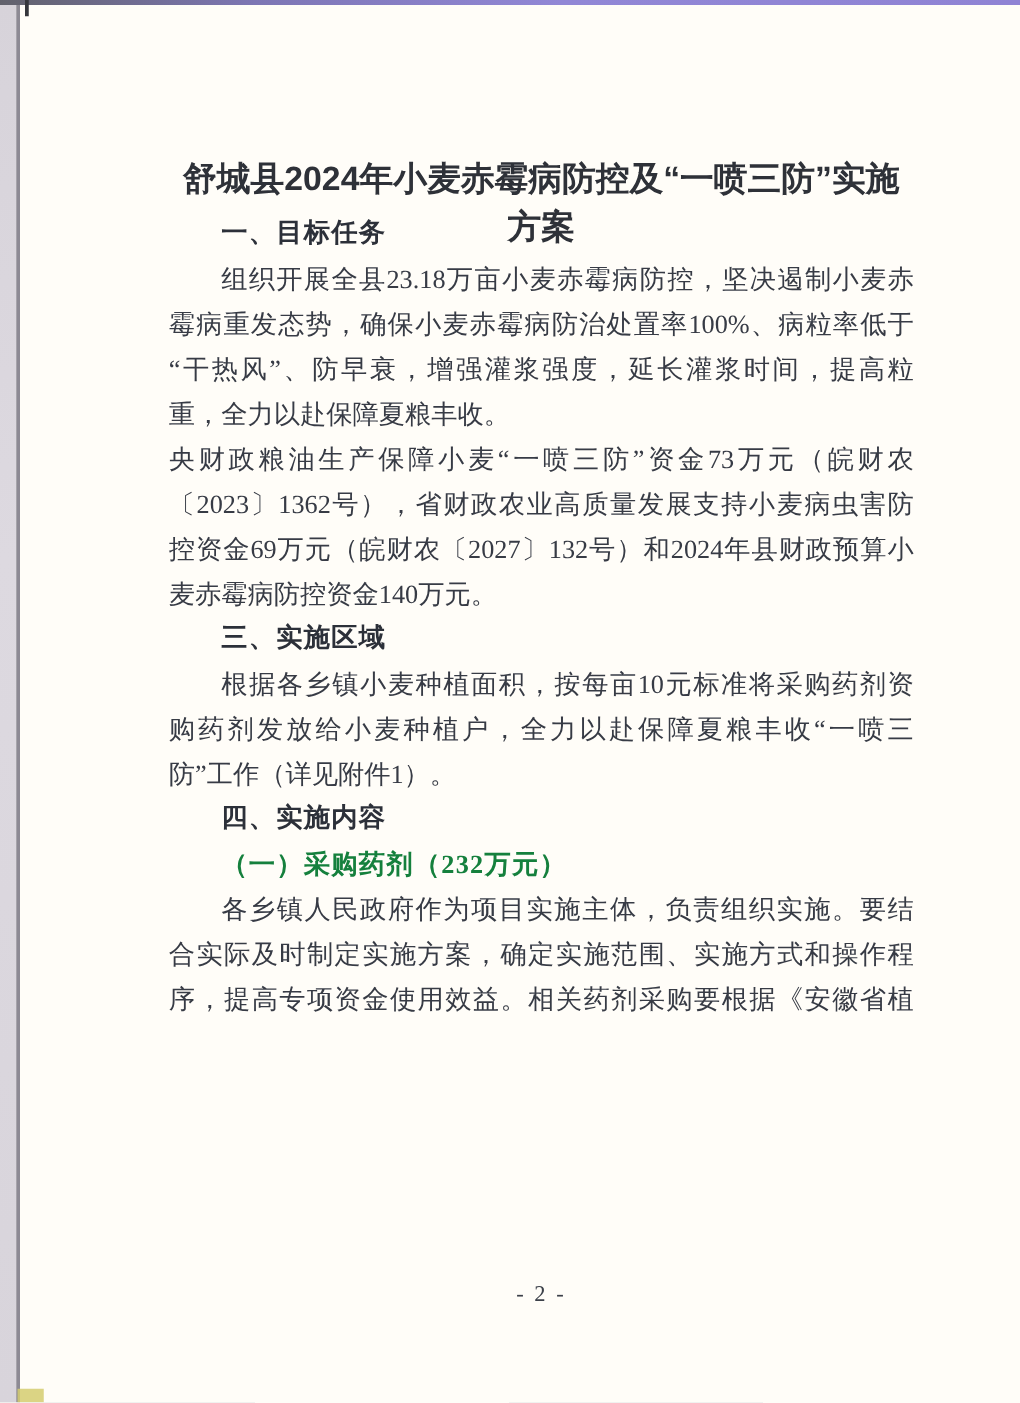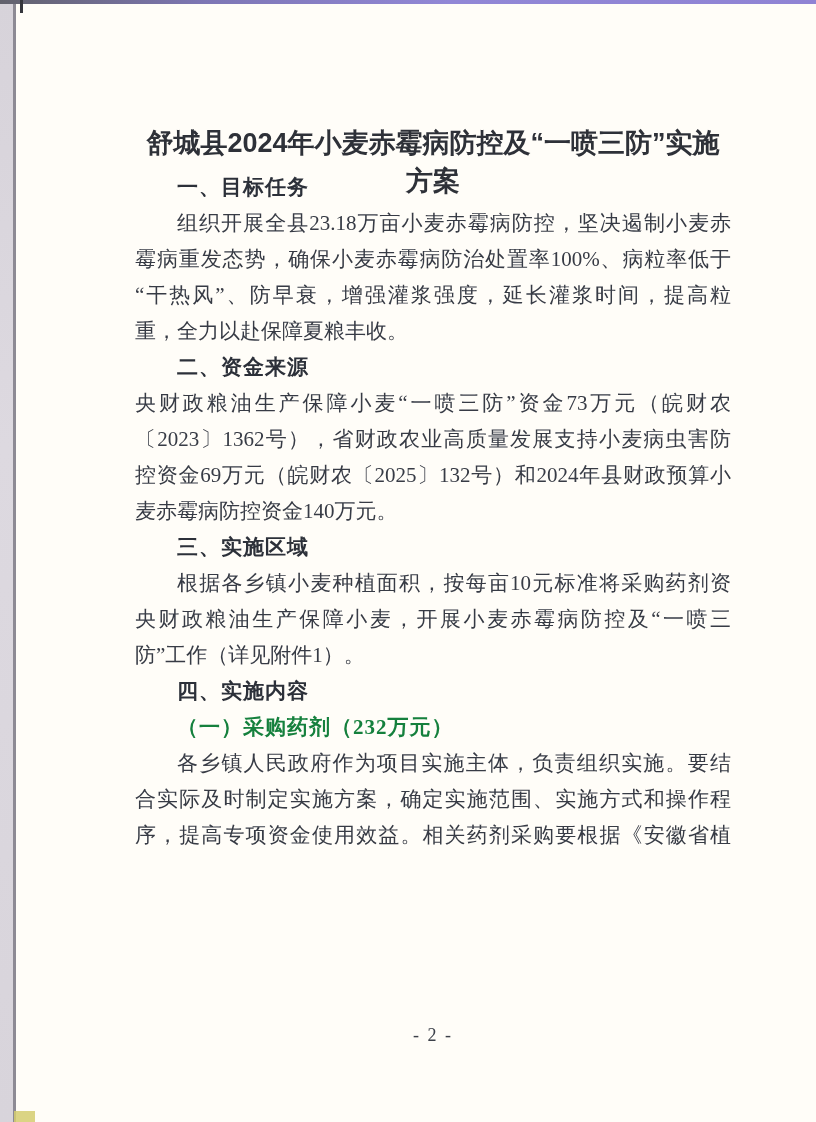--- a/index.html
+++ b/index.html
@@ -83,28 +83,27 @@
   <div class="edge-top-tick"></div>
   <div class="edge-bottom-mark"></div>
 
   <div class="doc-title">舒城县2024年小麦赤霉病防控及“一喷三防”实施方案</div>
   <div class="doc-body">
       <div class="line heading">一、目标任务</div>
       <div class="line body indent jl">组织开展全县23.18万亩小麦赤霉病防控，坚决遏制小麦赤</div>
       <div class="line body jl">霉病重发态势，确保小麦赤霉病防治处置率100%、病粒率低于</div>
       <div class="line body jl">“干热风”、防早衰，增强灌浆强度，延长灌浆时间，提高粒</div>
       <div class="line body last">重，全力以赴保障夏粮丰收。</div>
-      <div class="line heading">二、资金来源</div>
       <div class="line body jl">央财政粮油生产保障小麦“一喷三防”资金73万元（皖财农</div>
       <div class="line body jl">〔2023〕1362号），省财政农业高质量发展支持小麦病虫害防</div>
-      <div class="line body jl">控资金69万元（皖财农〔2025〕132号）和2024年县财政预算小</div>
+      <div class="line body jl">控资金69万元（皖财农〔2027〕132号）和2024年县财政预算小</div>
       <div class="line body last">麦赤霉病防控资金140万元。</div>
       <div class="line heading">三、实施区域</div>
       <div class="line body indent jl">根据各乡镇小麦种植面积，按每亩10元标准将采购药剂资</div>
-      <div class="line body jl">央财政粮油生产保障小麦，开展小麦赤霉病防控及“一喷三</div>
+      <div class="line body jl">购药剂发放给小麦种植户，全力以赴保障夏粮丰收“一喷三</div>
       <div class="line body last">防”工作（详见附件1）。</div>
       <div class="line heading">四、实施内容</div>
       <div class="line subheading">（一）采购药剂（232万元）</div>
       <div class="line body indent jl">各乡镇人民政府作为项目实施主体，负责组织实施。要结</div>
       <div class="line body jl">合实际及时制定实施方案，确定实施范围、实施方式和操作程</div>
       <div class="line body jl">序，提高专项资金使用效益。相关药剂采购要根据《安徽省植</div>
     </div>
   <div class="page-number">- 2 -</div>
 </div>
 

